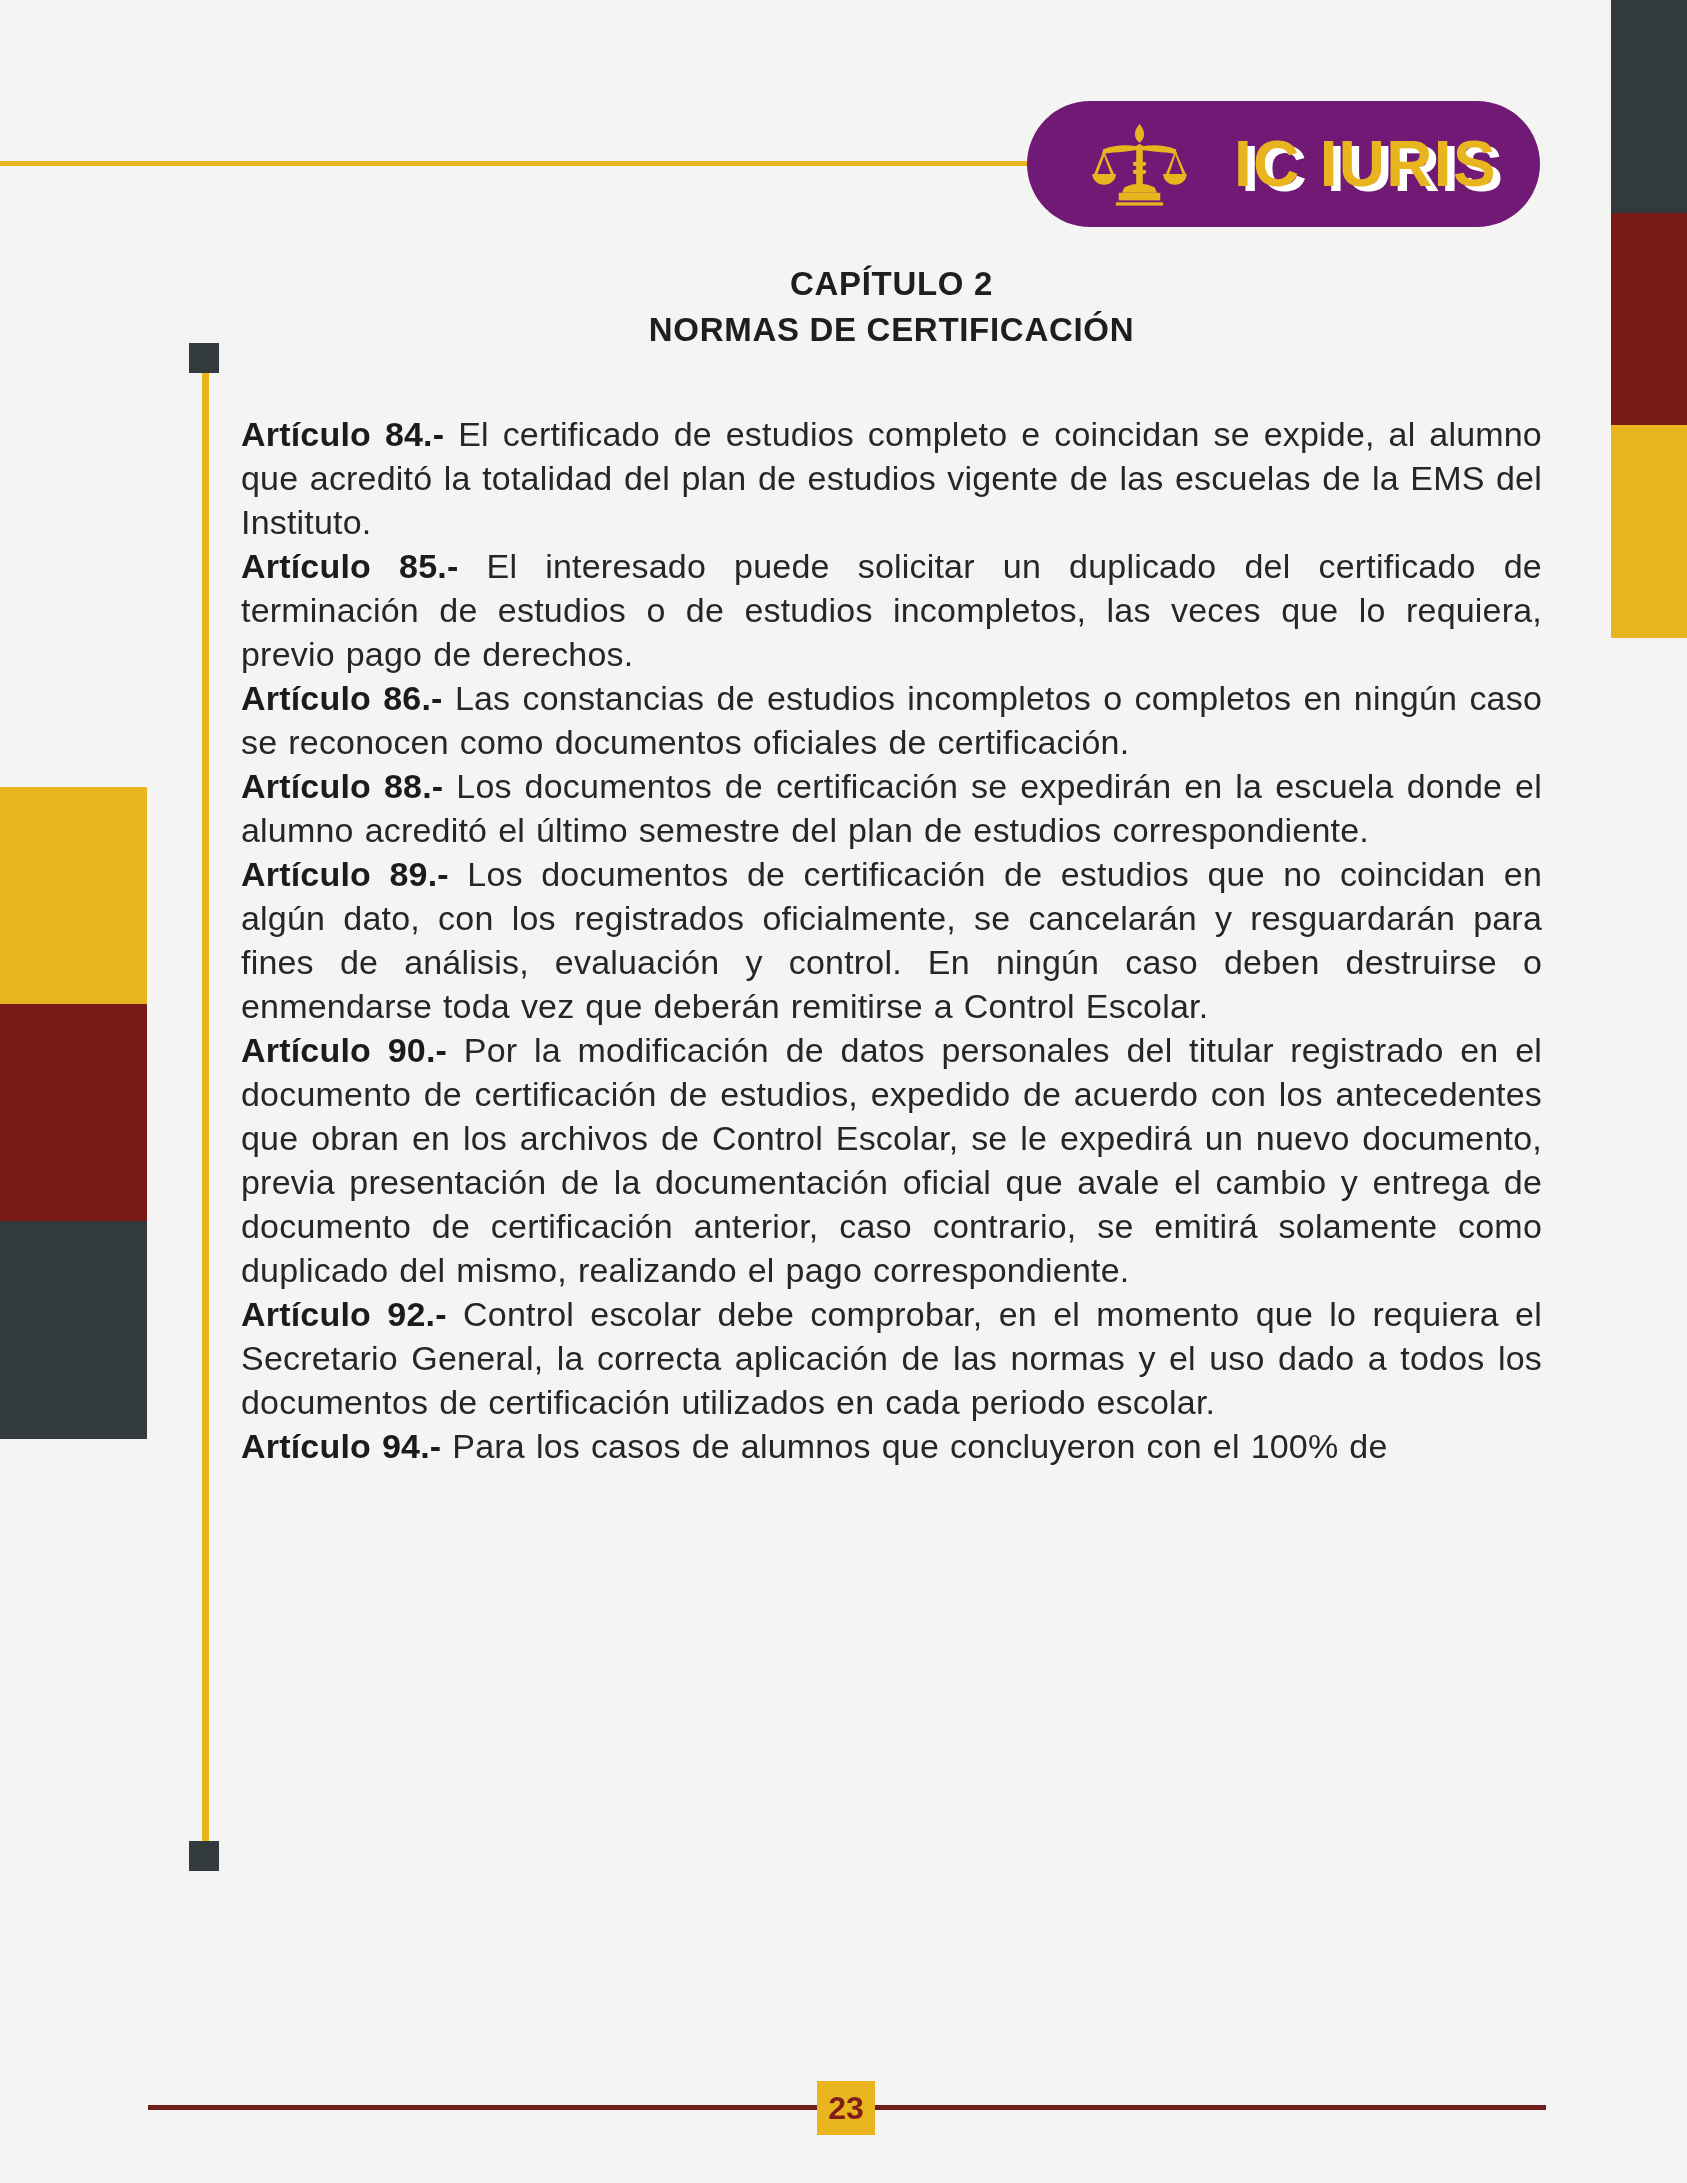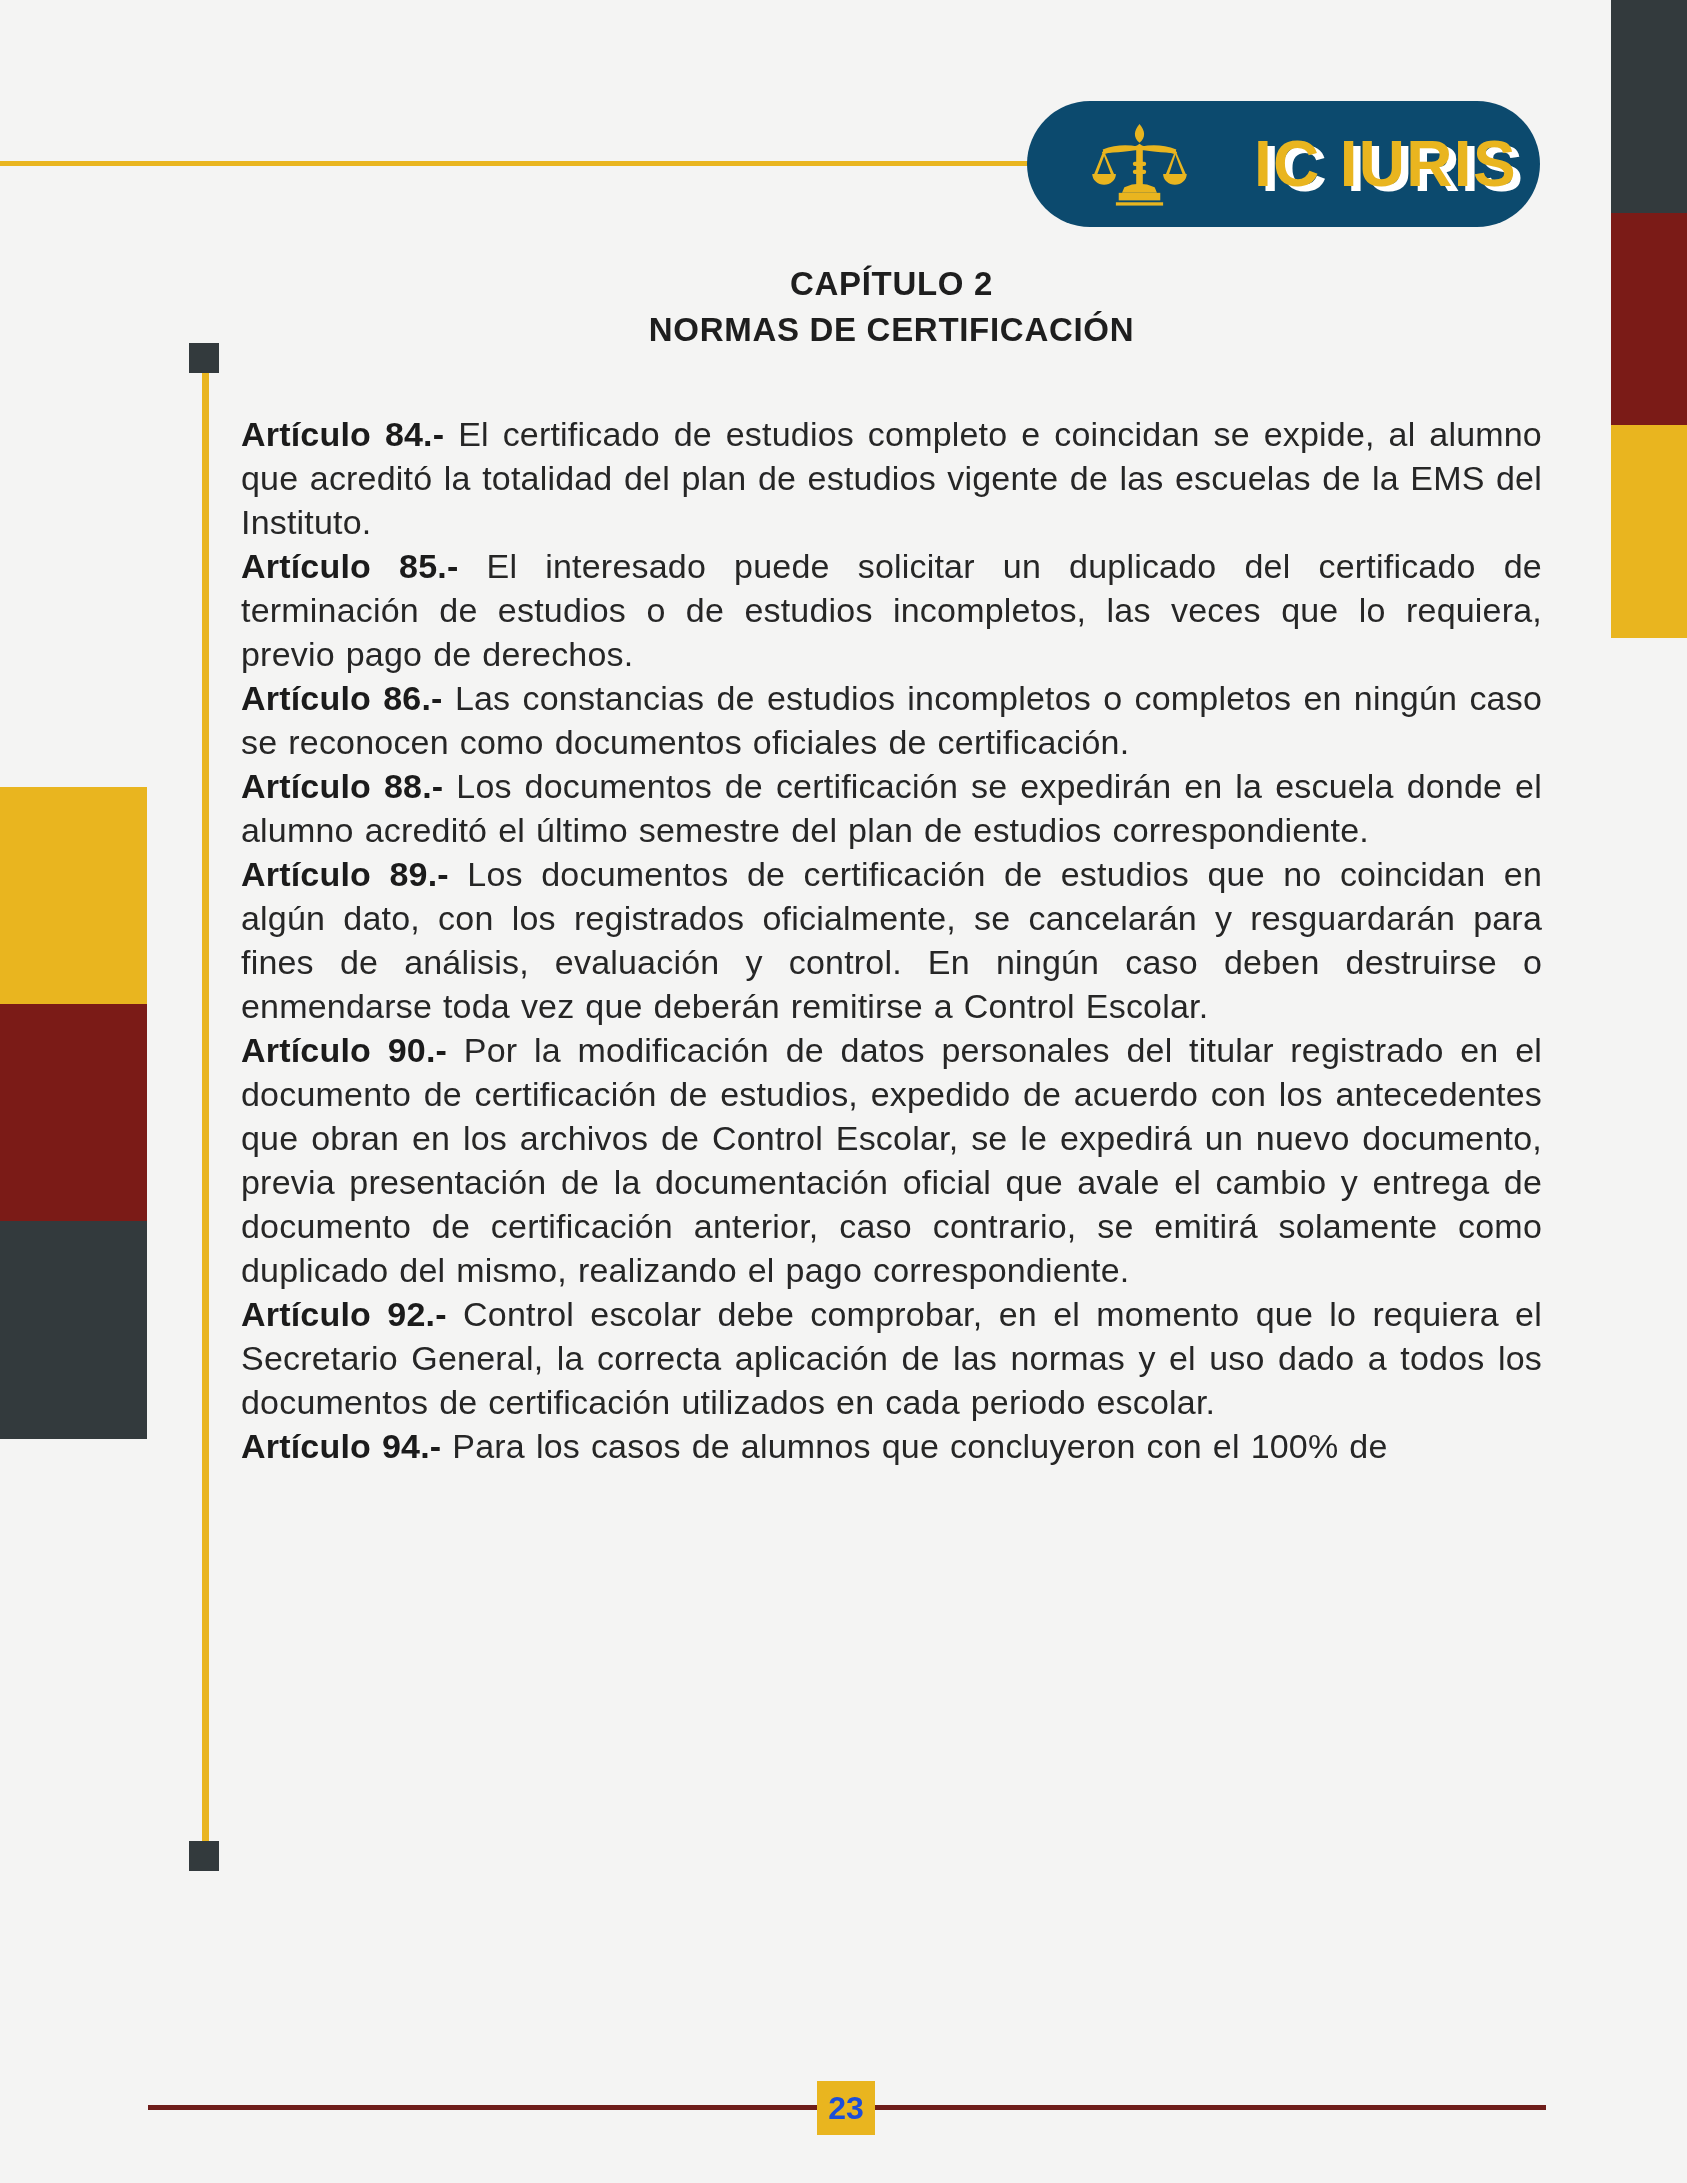--- a/index.html
+++ b/index.html
@@ -12,23 +12,23 @@
   }
   .abs{position:absolute;}
 
   
   .top-rule{
     left:0;top:161px;width:1028px;height:5.3px;
     background:#E9B51F;
   }
   .logo-pill{
     left:1027px;top:101px;width:513px;height:126px;
-    background:#0c4a6e;border-radius:63px;
+    background:#701a75;border-radius:63px;
     display:flex;align-items:center;
-    padding-left:64px;box-sizing:border-box;gap:66px;
+    padding-left:64px;box-sizing:border-box;gap:46px;
   }
   .logo-icon{width:97px;height:85px;flex:0 0 auto;}
   .logo-text{
     font-size:64px;font-weight:700;color:#E9B51F;
     letter-spacing:1.3px;line-height:1;
     text-shadow:7.3px 5.3px 0 #FFFFFF;
     white-space:nowrap;
   }
 
   
@@ -68,21 +68,21 @@
 
   
   .footer-rule{
     left:148px;top:2105px;width:1398px;height:4.6px;
     background:#6E1D1A;z-index:1;
   }
   .page-badge{
     left:817px;top:2081px;width:58px;height:54px;
     background:#E9B51F;z-index:3;
     display:flex;align-items:center;justify-content:center;
-    font-size:32px;font-weight:700;color:#1d4ed8;
+    font-size:32px;font-weight:700;color:#7f1d1d;
   }
 </style>
 </head>
 <body>
 
 <div class="abs top-rule"></div>
 
 <div class="abs logo-pill">
   <svg class="logo-icon" viewBox="0 0 200 180" xmlns="http://www.w3.org/2000/svg" aria-hidden="true">
     <g fill="#E9B51F" stroke="none">

